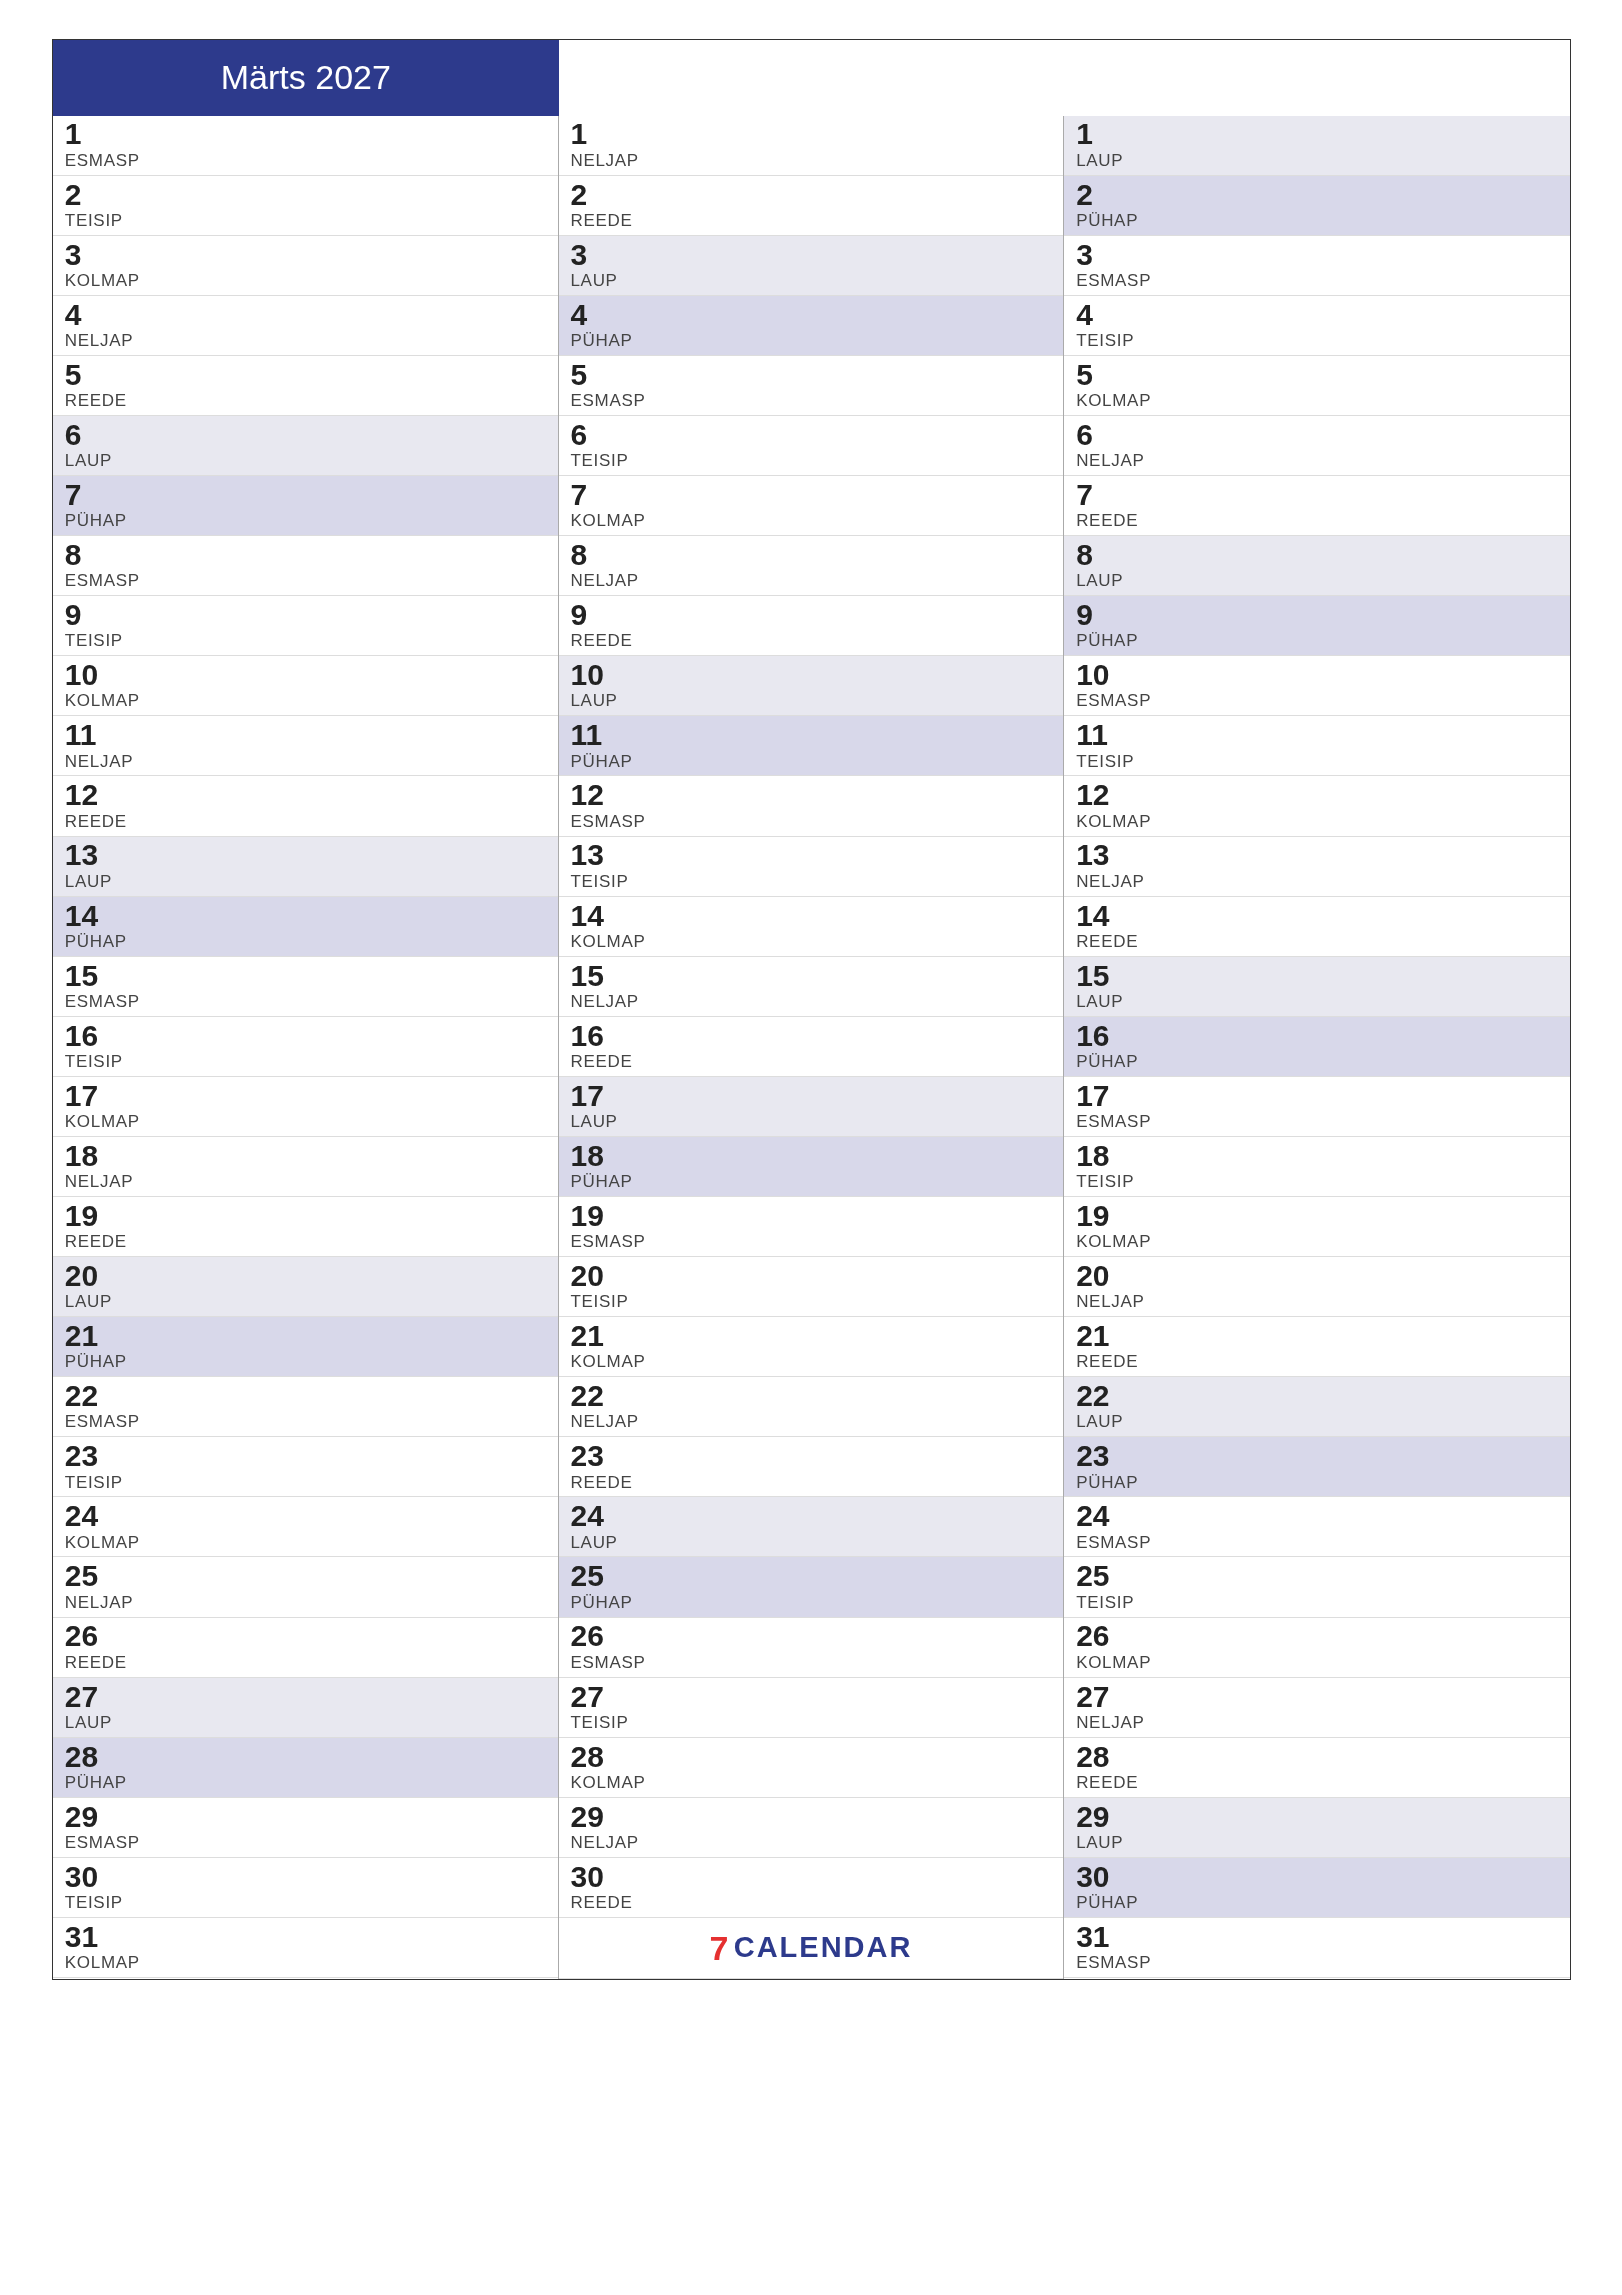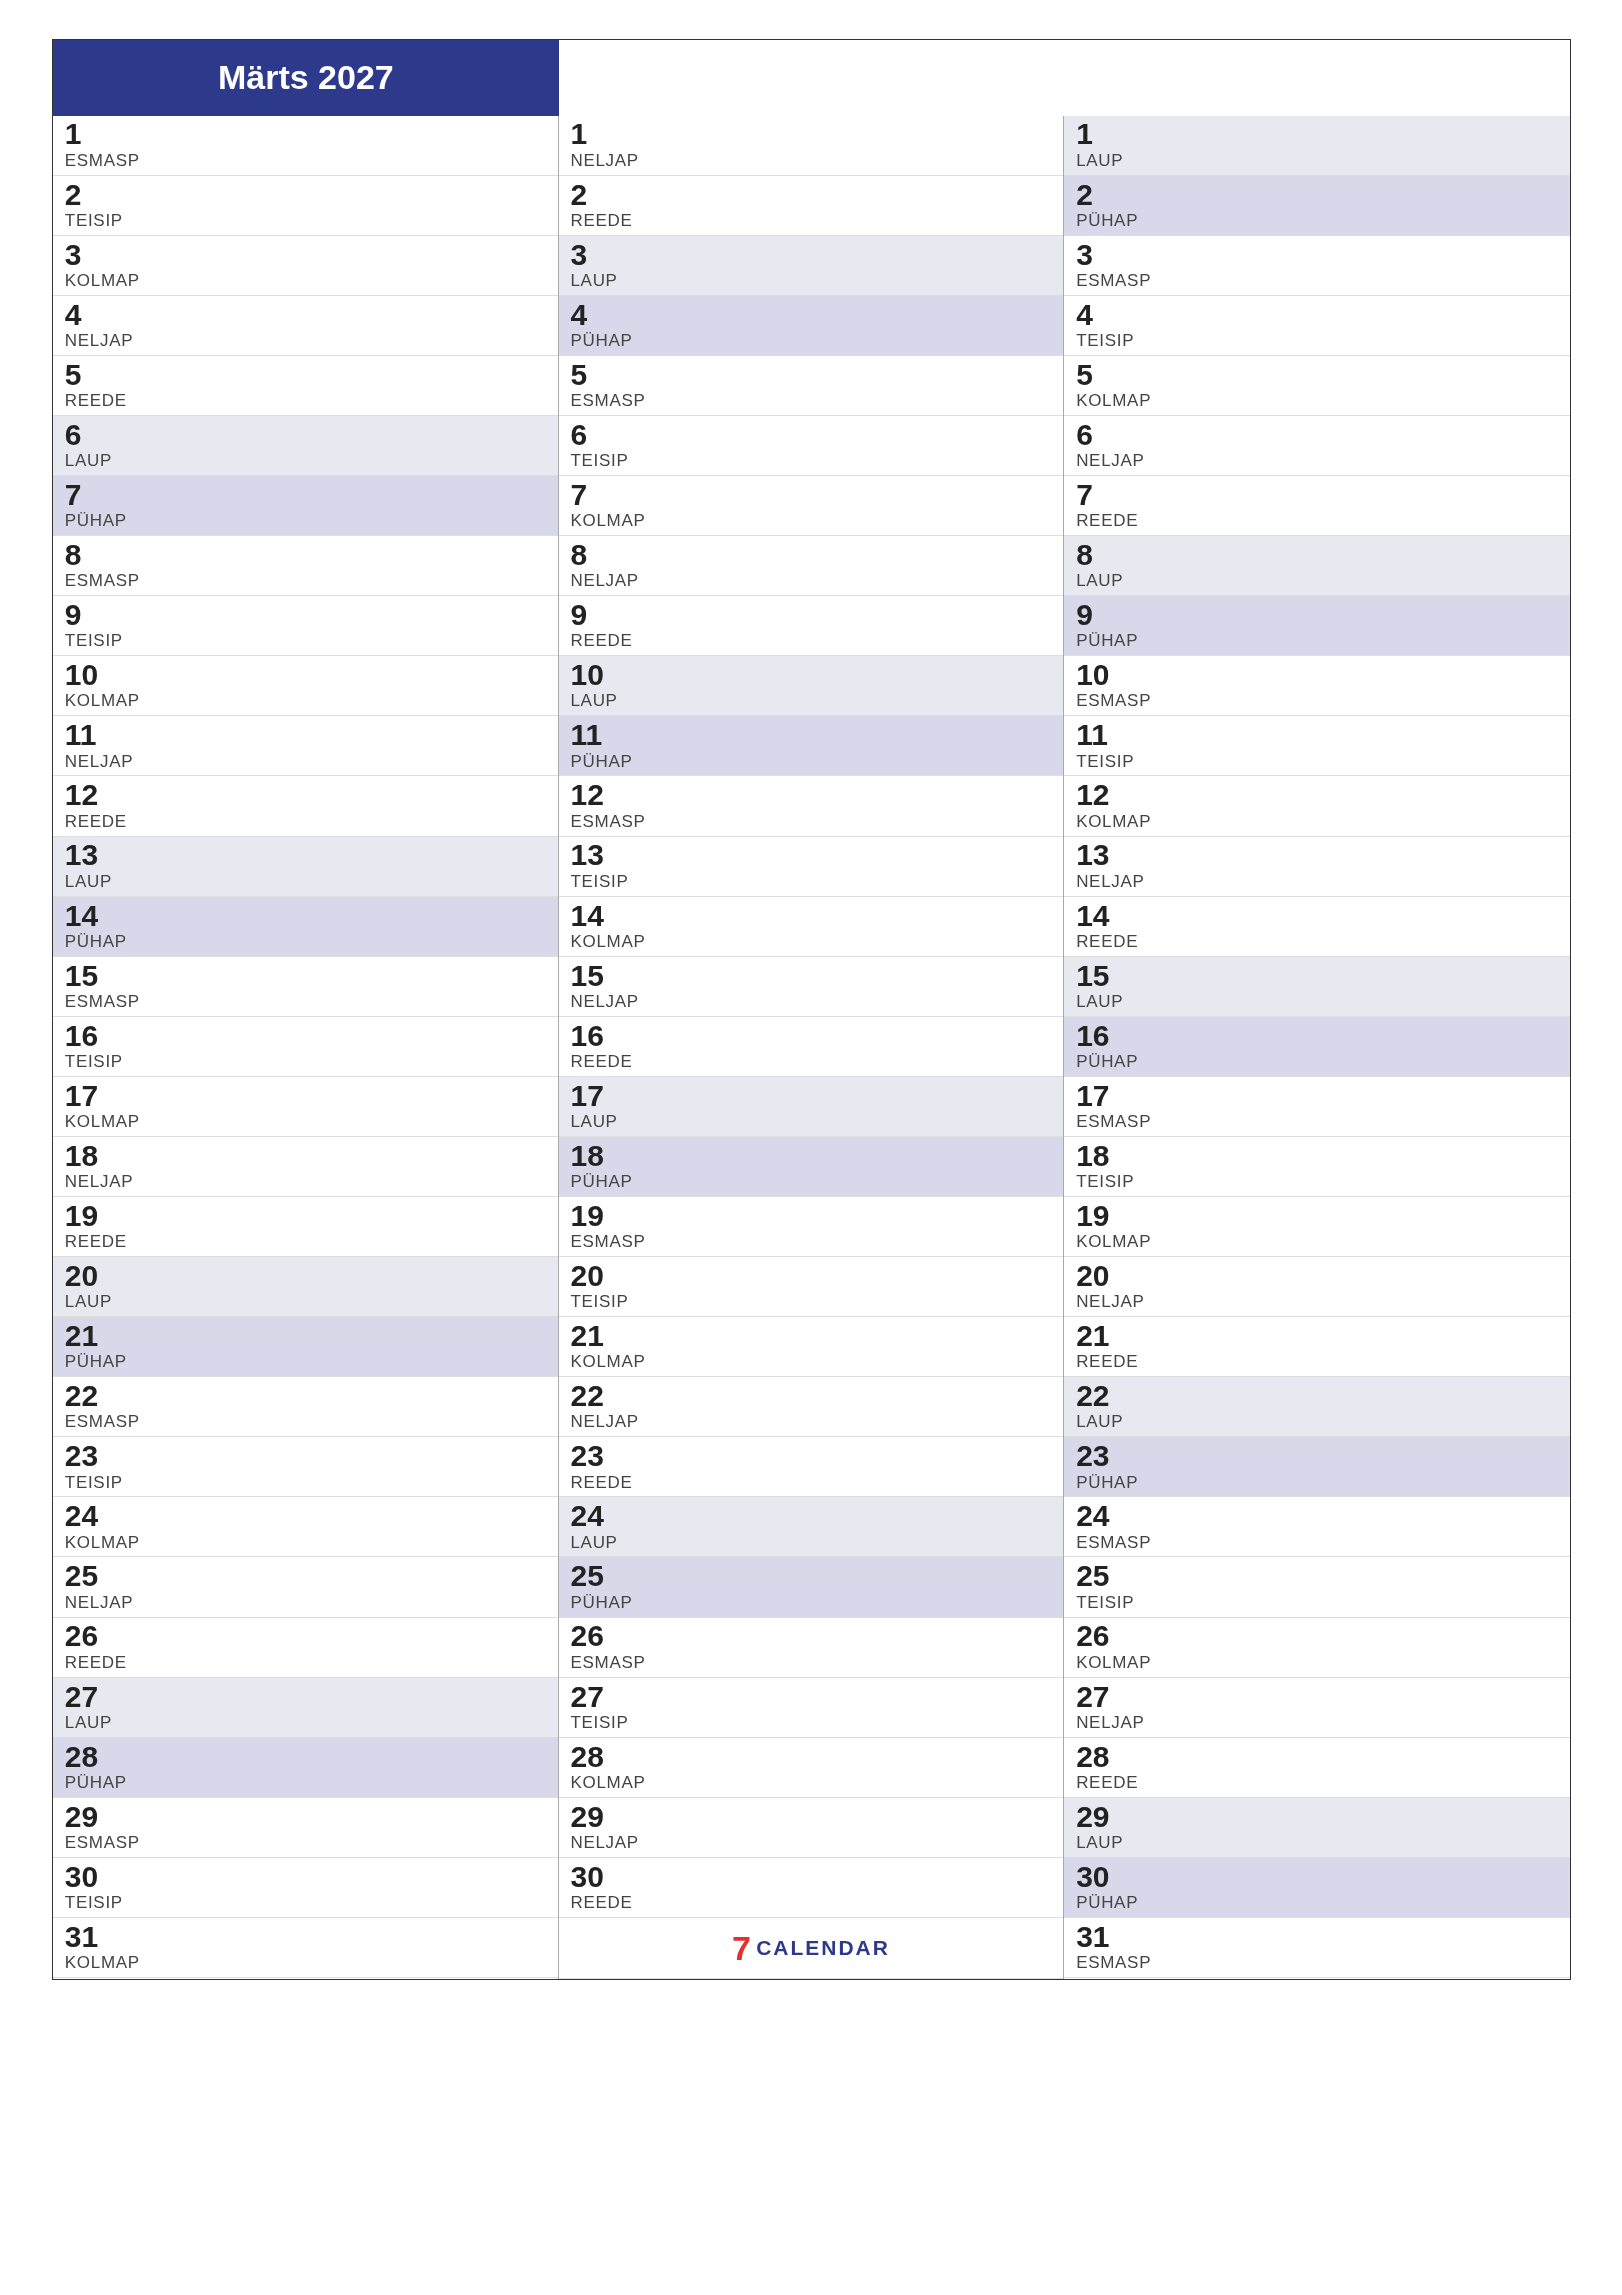--- a/index.html
+++ b/index.html
@@ -16,21 +16,21 @@
     }
     .calendar-header {
       display: grid;
       grid-template-columns: 1fr 1fr 1fr;
     }
     .month-header {
       background-color: #2d3a8c;
       color: #ffffff;
       text-align: center;
       font-size: 34px;
-      font-weight: bold;
+      font-weight: normal;
       padding: 18.3px 6.5px;
       border-right: 1.3px solid #333;
     }
     .month-header:last-child {
       border-right: none;
     }
     .calendar-body {
       display: grid;
       grid-template-columns: 1fr 1fr 1fr;
     }
@@ -79,21 +79,21 @@
       border-bottom: 0.7px solid #ddd;
     }
     .logo-icon {
       font-size: 34px;
       color: #e53030;
       font-weight: bold;
       margin-right: 5.2px;
       line-height: 1;
     }
     .logo-text {
-      font-size: 21px;
+      font-size: 29px;
       font-weight: bold;
       color: #2d3a8c;
       letter-spacing: 2px;
     }
   </style>
 </head>
 <body>
 
 <div class="calendar-container">
   <div class="calendar-header">

